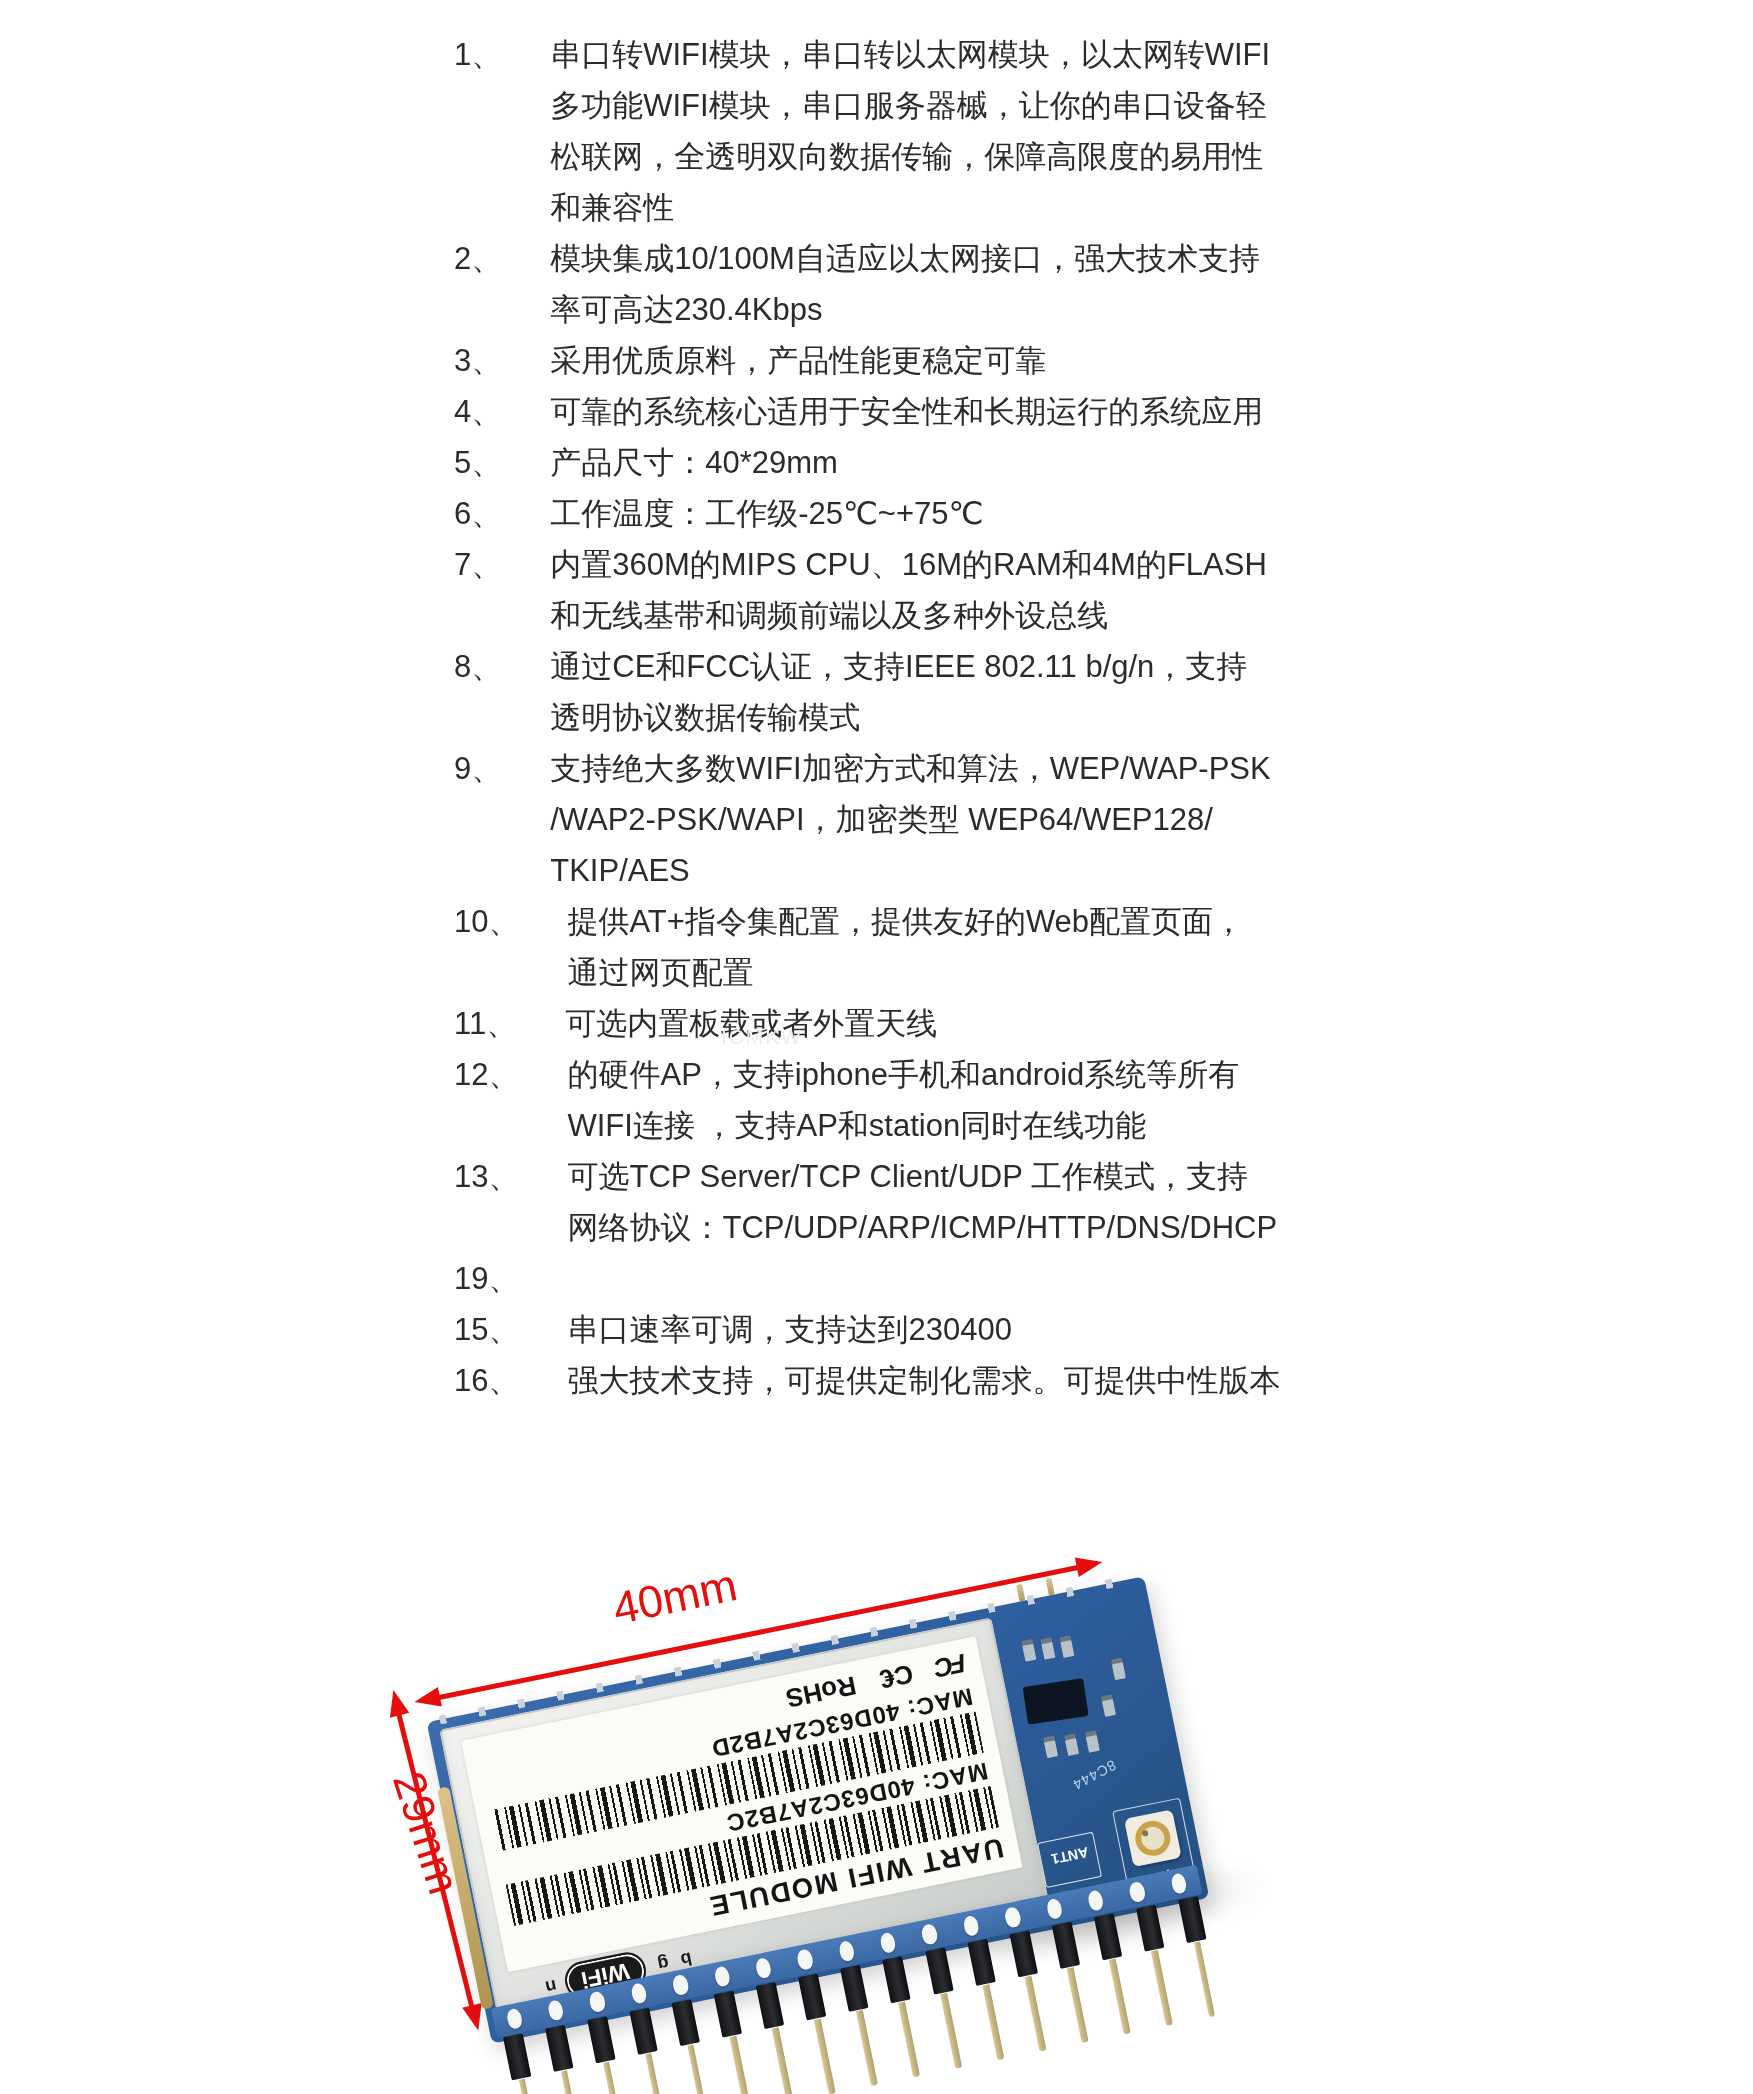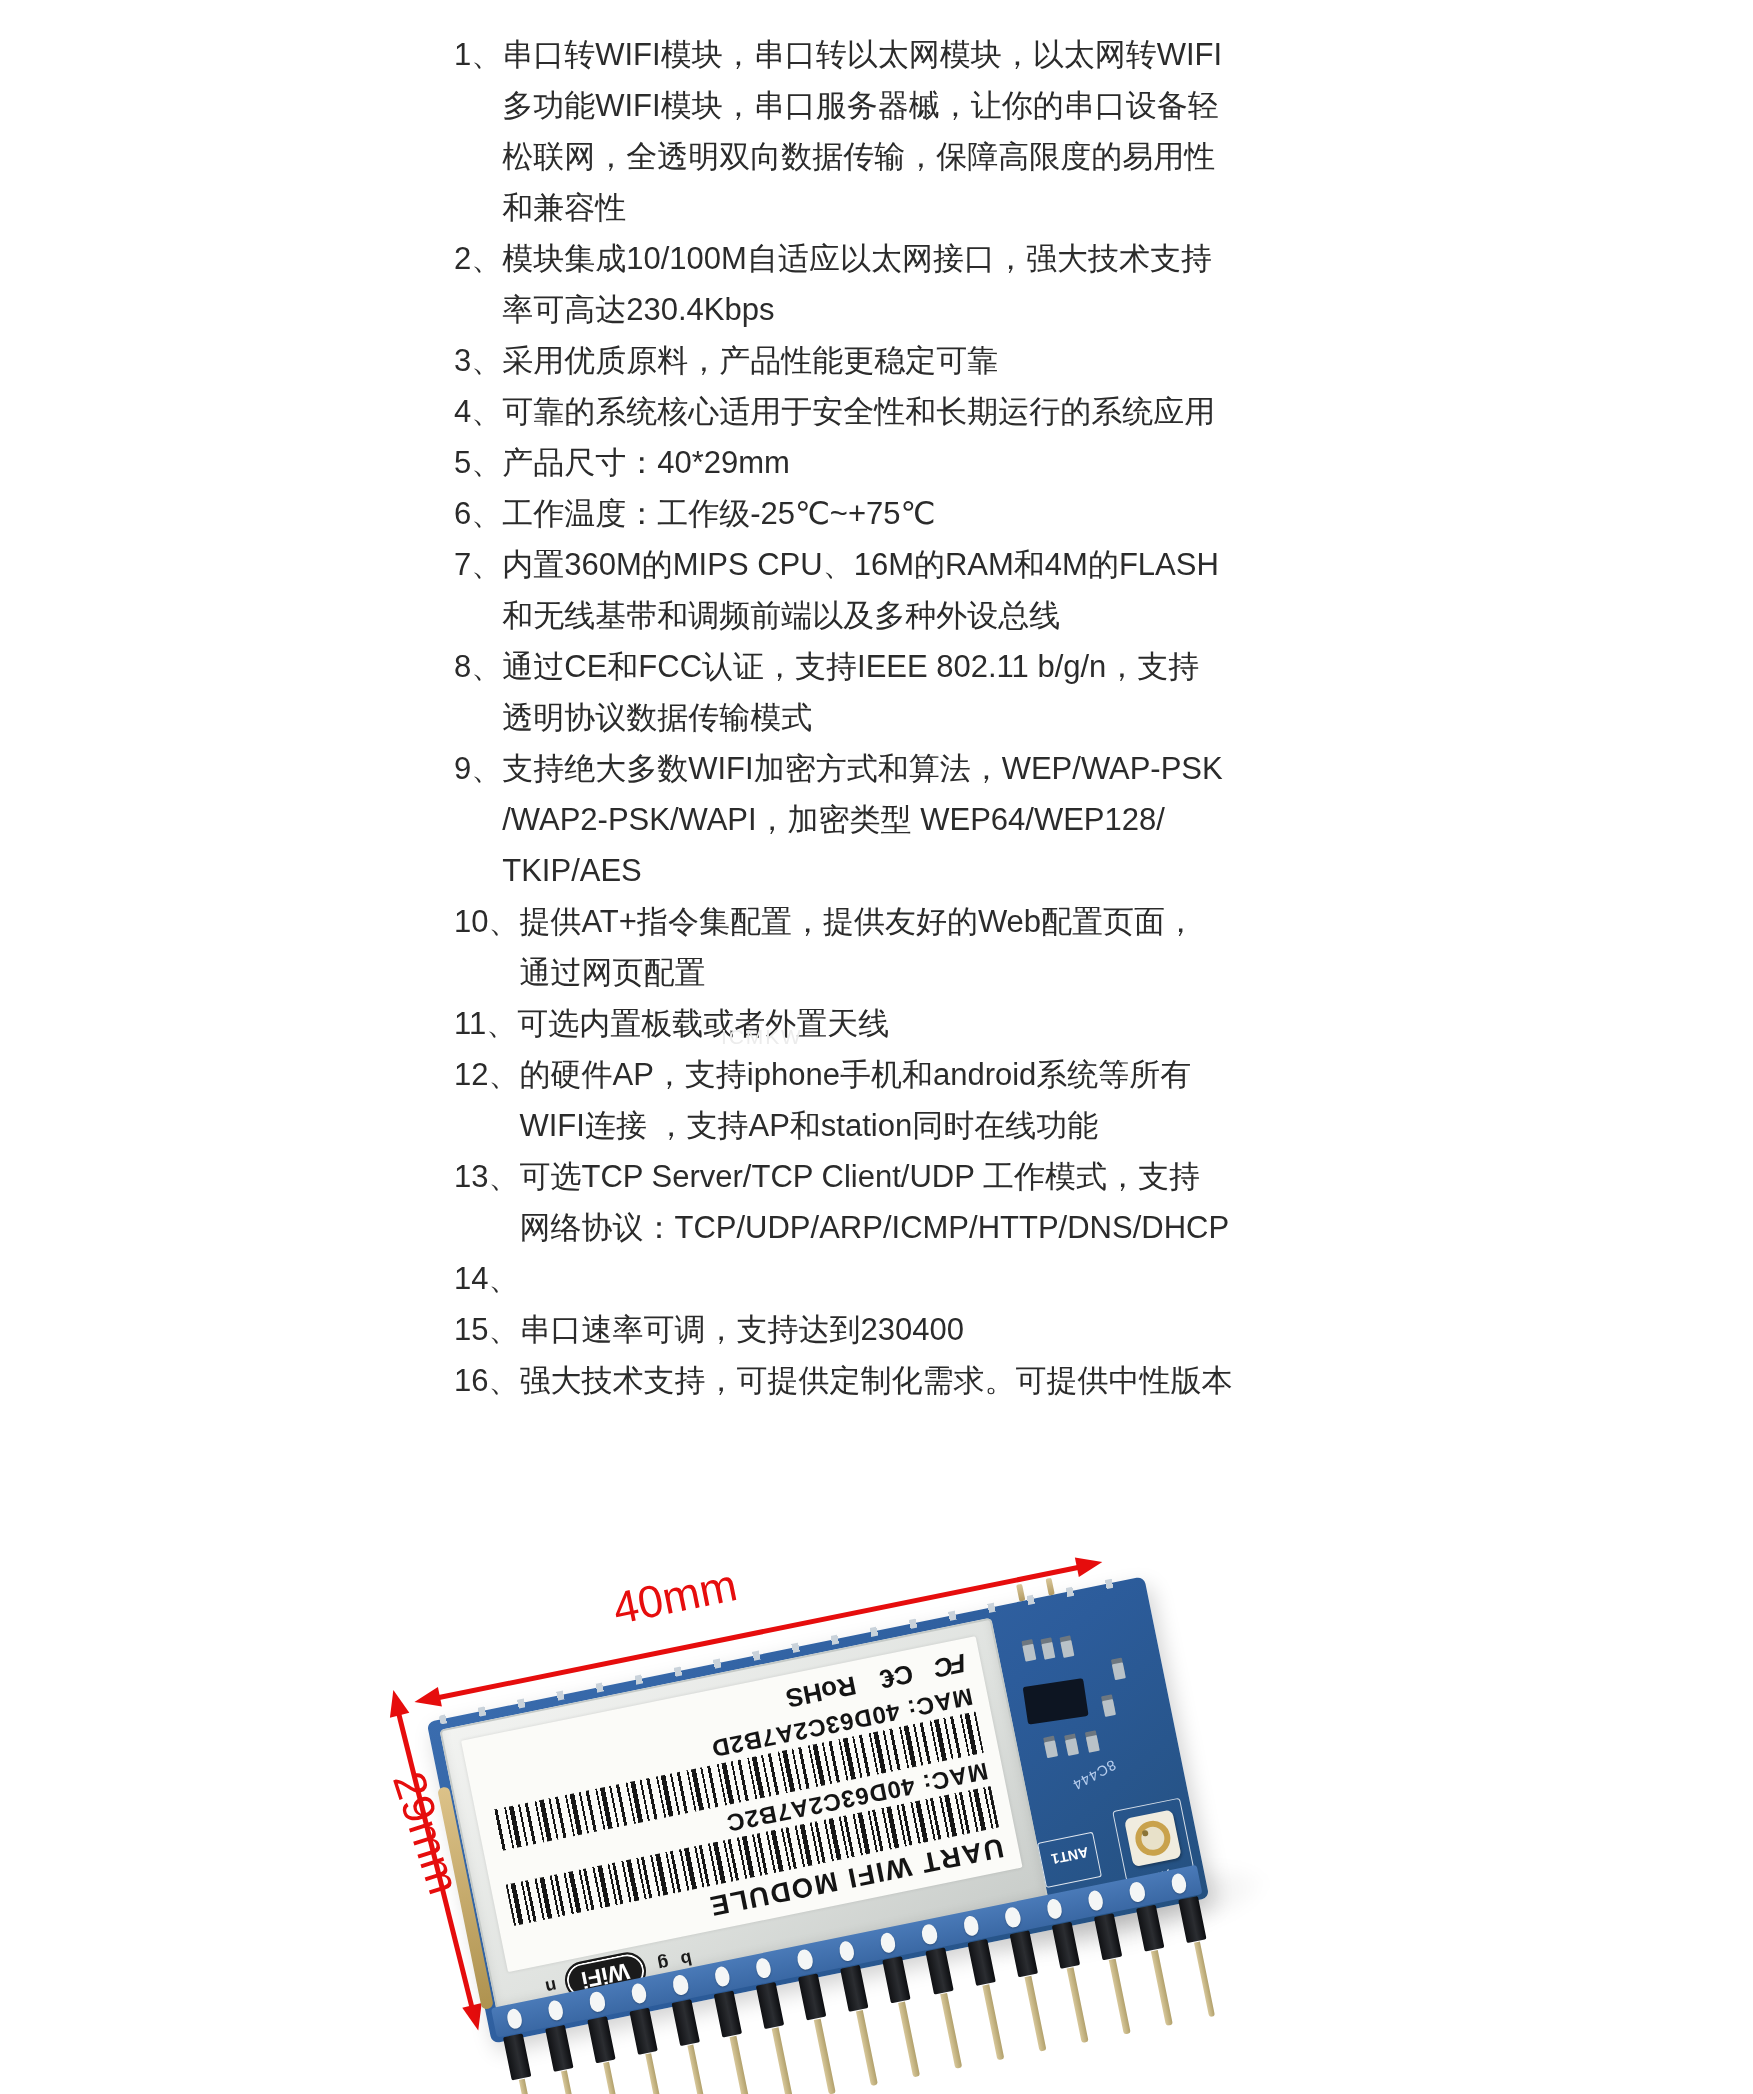--- a/index.html
+++ b/index.html
@@ -9,21 +9,21 @@
     font-family:"Liberation Sans","DejaVu Sans",sans-serif;
     color:#2b2b2b;
   }
   
   .features{
     position:absolute;left:454px;top:28.5px;width:799px;
     font-size:31px;line-height:51px;
   }
   .fitem{display:flex;align-items:flex-start;}
   .fnum{flex:none;white-space:nowrap;}
-  .flines{flex:1;}
+  .flines{flex:1;margin-left:48px;}
   .fline{white-space:nowrap;}
   
   .watermark{
     position:absolute;left:721px;top:1025px;
     font-size:21px;color:#ececec;letter-spacing:1.9px;
   }
   
   .photo{position:absolute;left:0;top:1522px;width:1754px;height:573px;}
   .mod-shadow{
     position:absolute;left:970px;top:352px;width:304px;height:76px;
@@ -232,21 +232,21 @@
 
   <div class="fitem">
     <span class="fnum num">13、</span>
     <div class="flines lines">
         <div class="fline">可选TCP Server/TCP Client/UDP 工作模式，支持</div>
         <div class="fline">网络协议：TCP/UDP/ARP/ICMP/HTTP/DNS/DHCP</div>
       </div>
   </div>
 
   <div class="fitem">
-    <span class="fnum num">14、</span>
+    <span class="fnum num">19、</span>
     <div class="flines lines">
       </div>
   </div>
 
   <div class="fitem">
     <span class="fnum num">15、</span>
     <div class="flines lines">
         <div class="fline">串口速率可调，支持达到230400</div>
       </div>
   </div>

